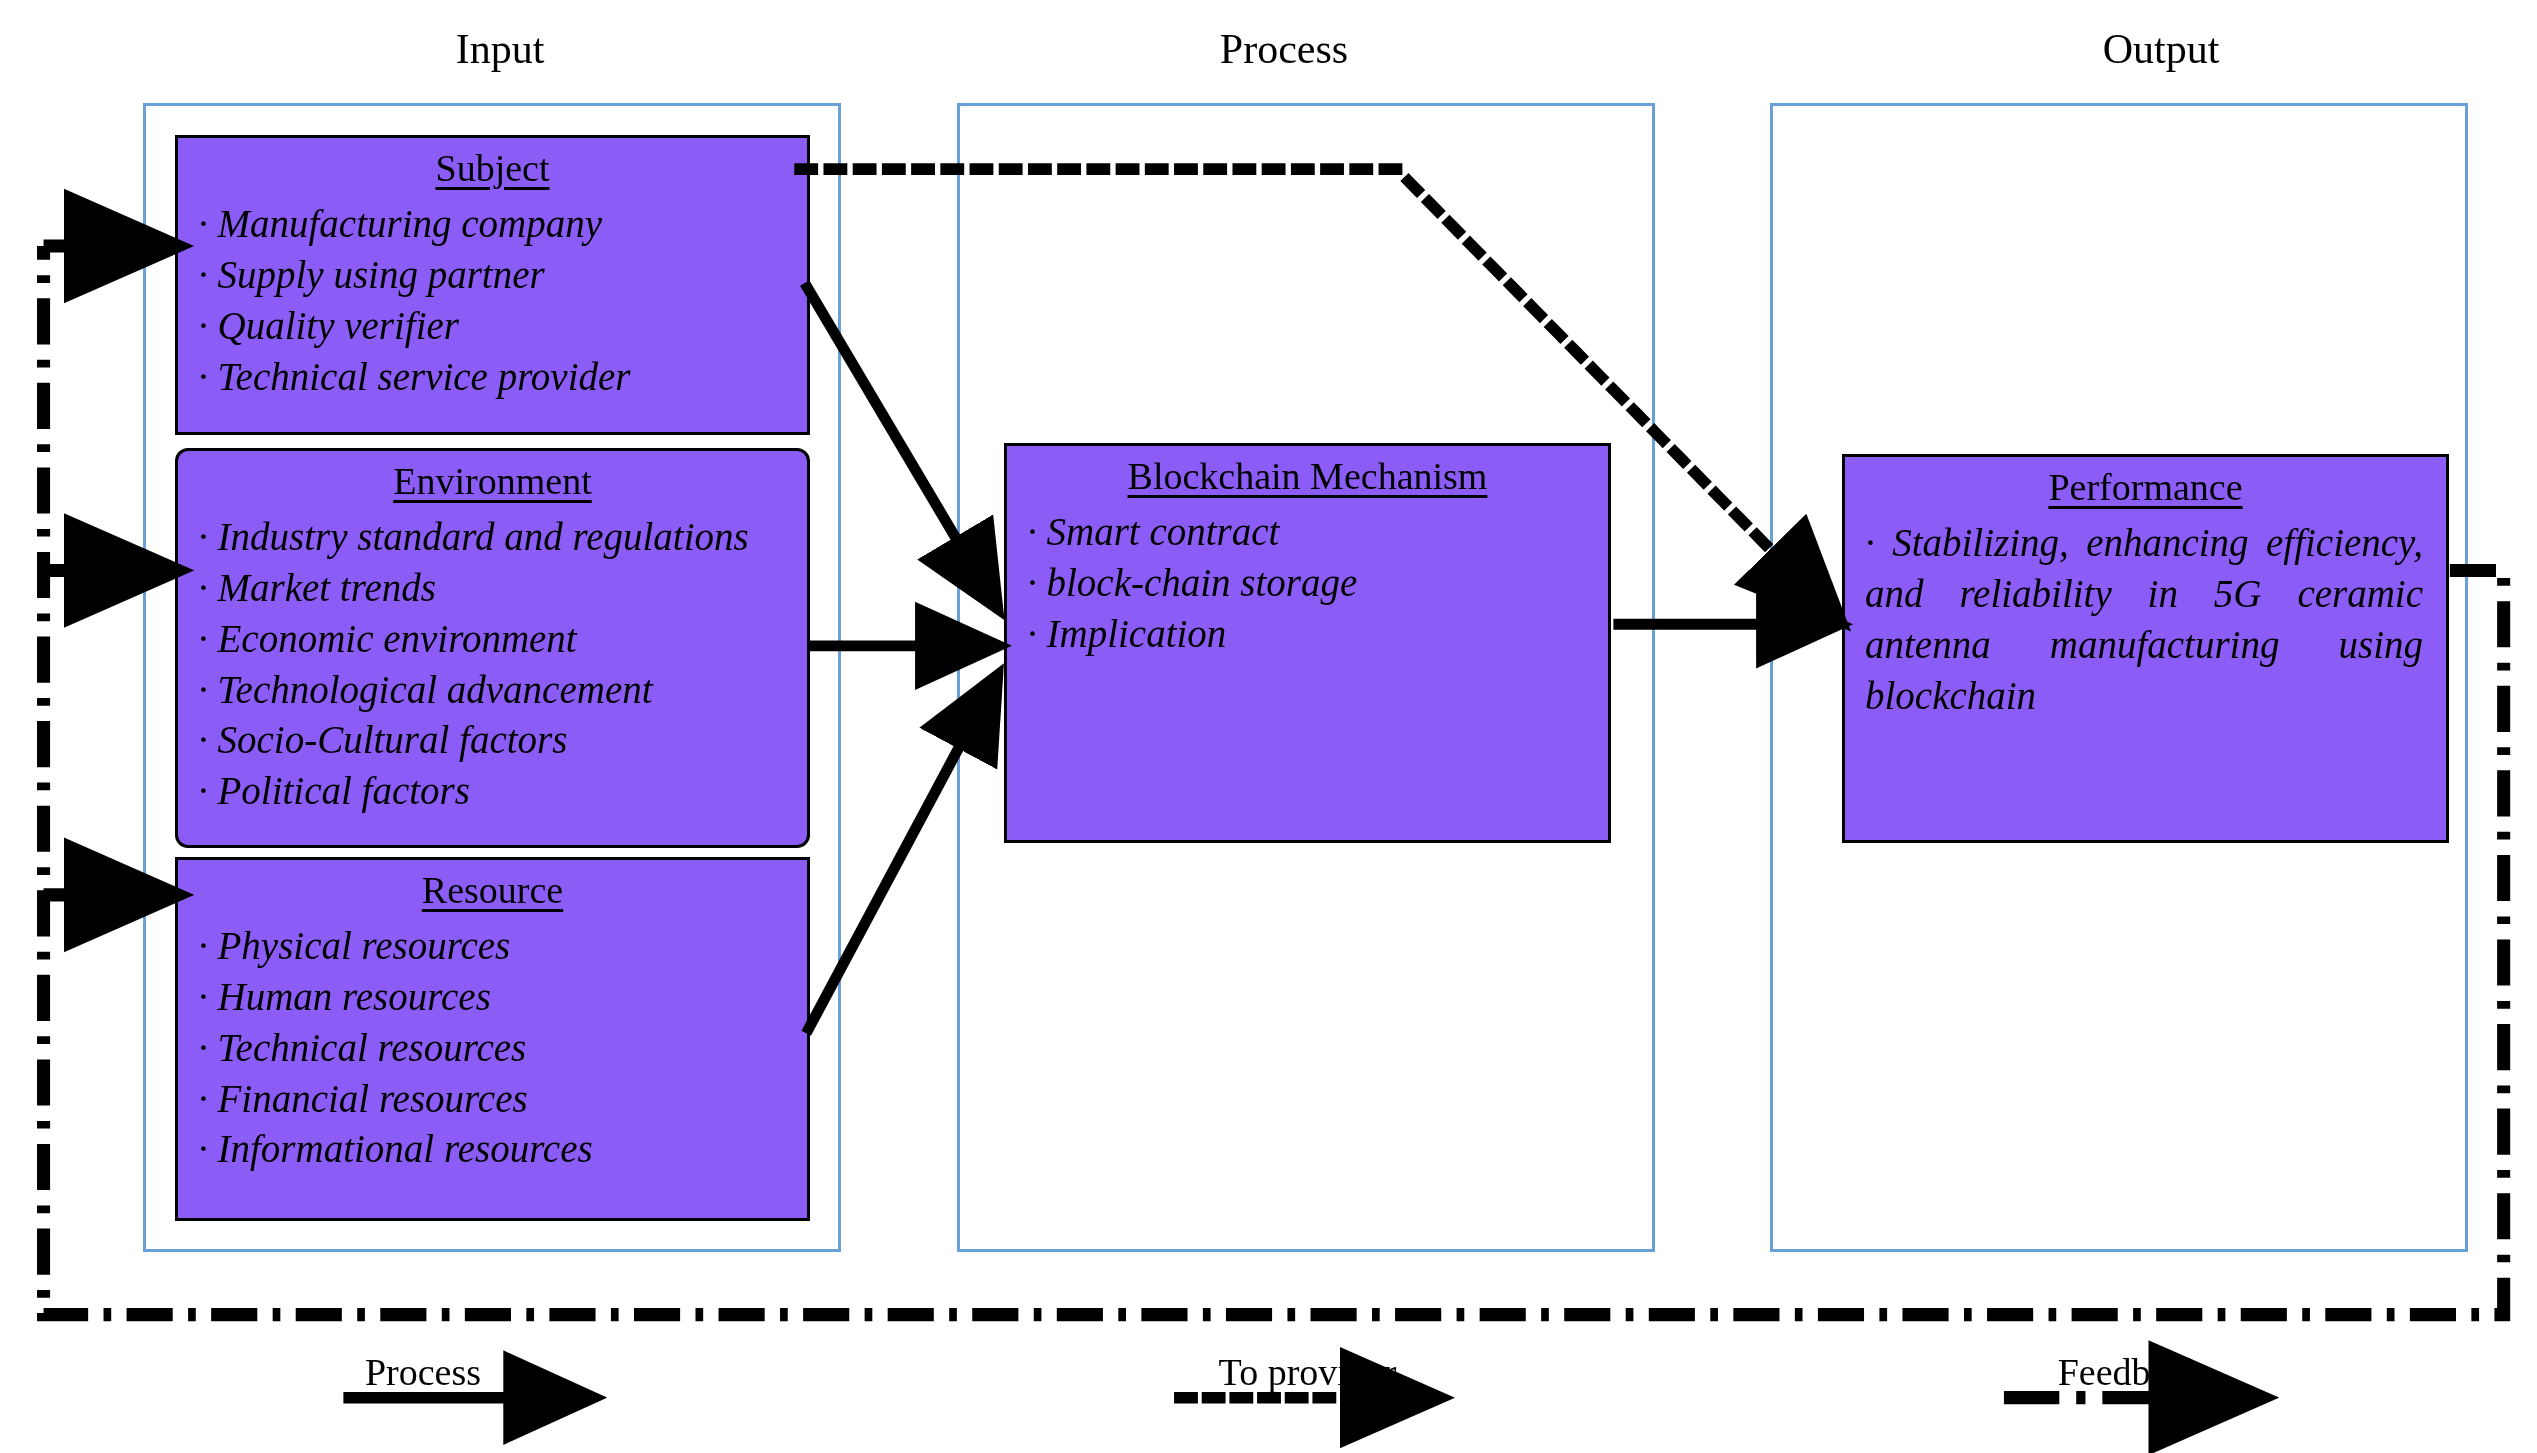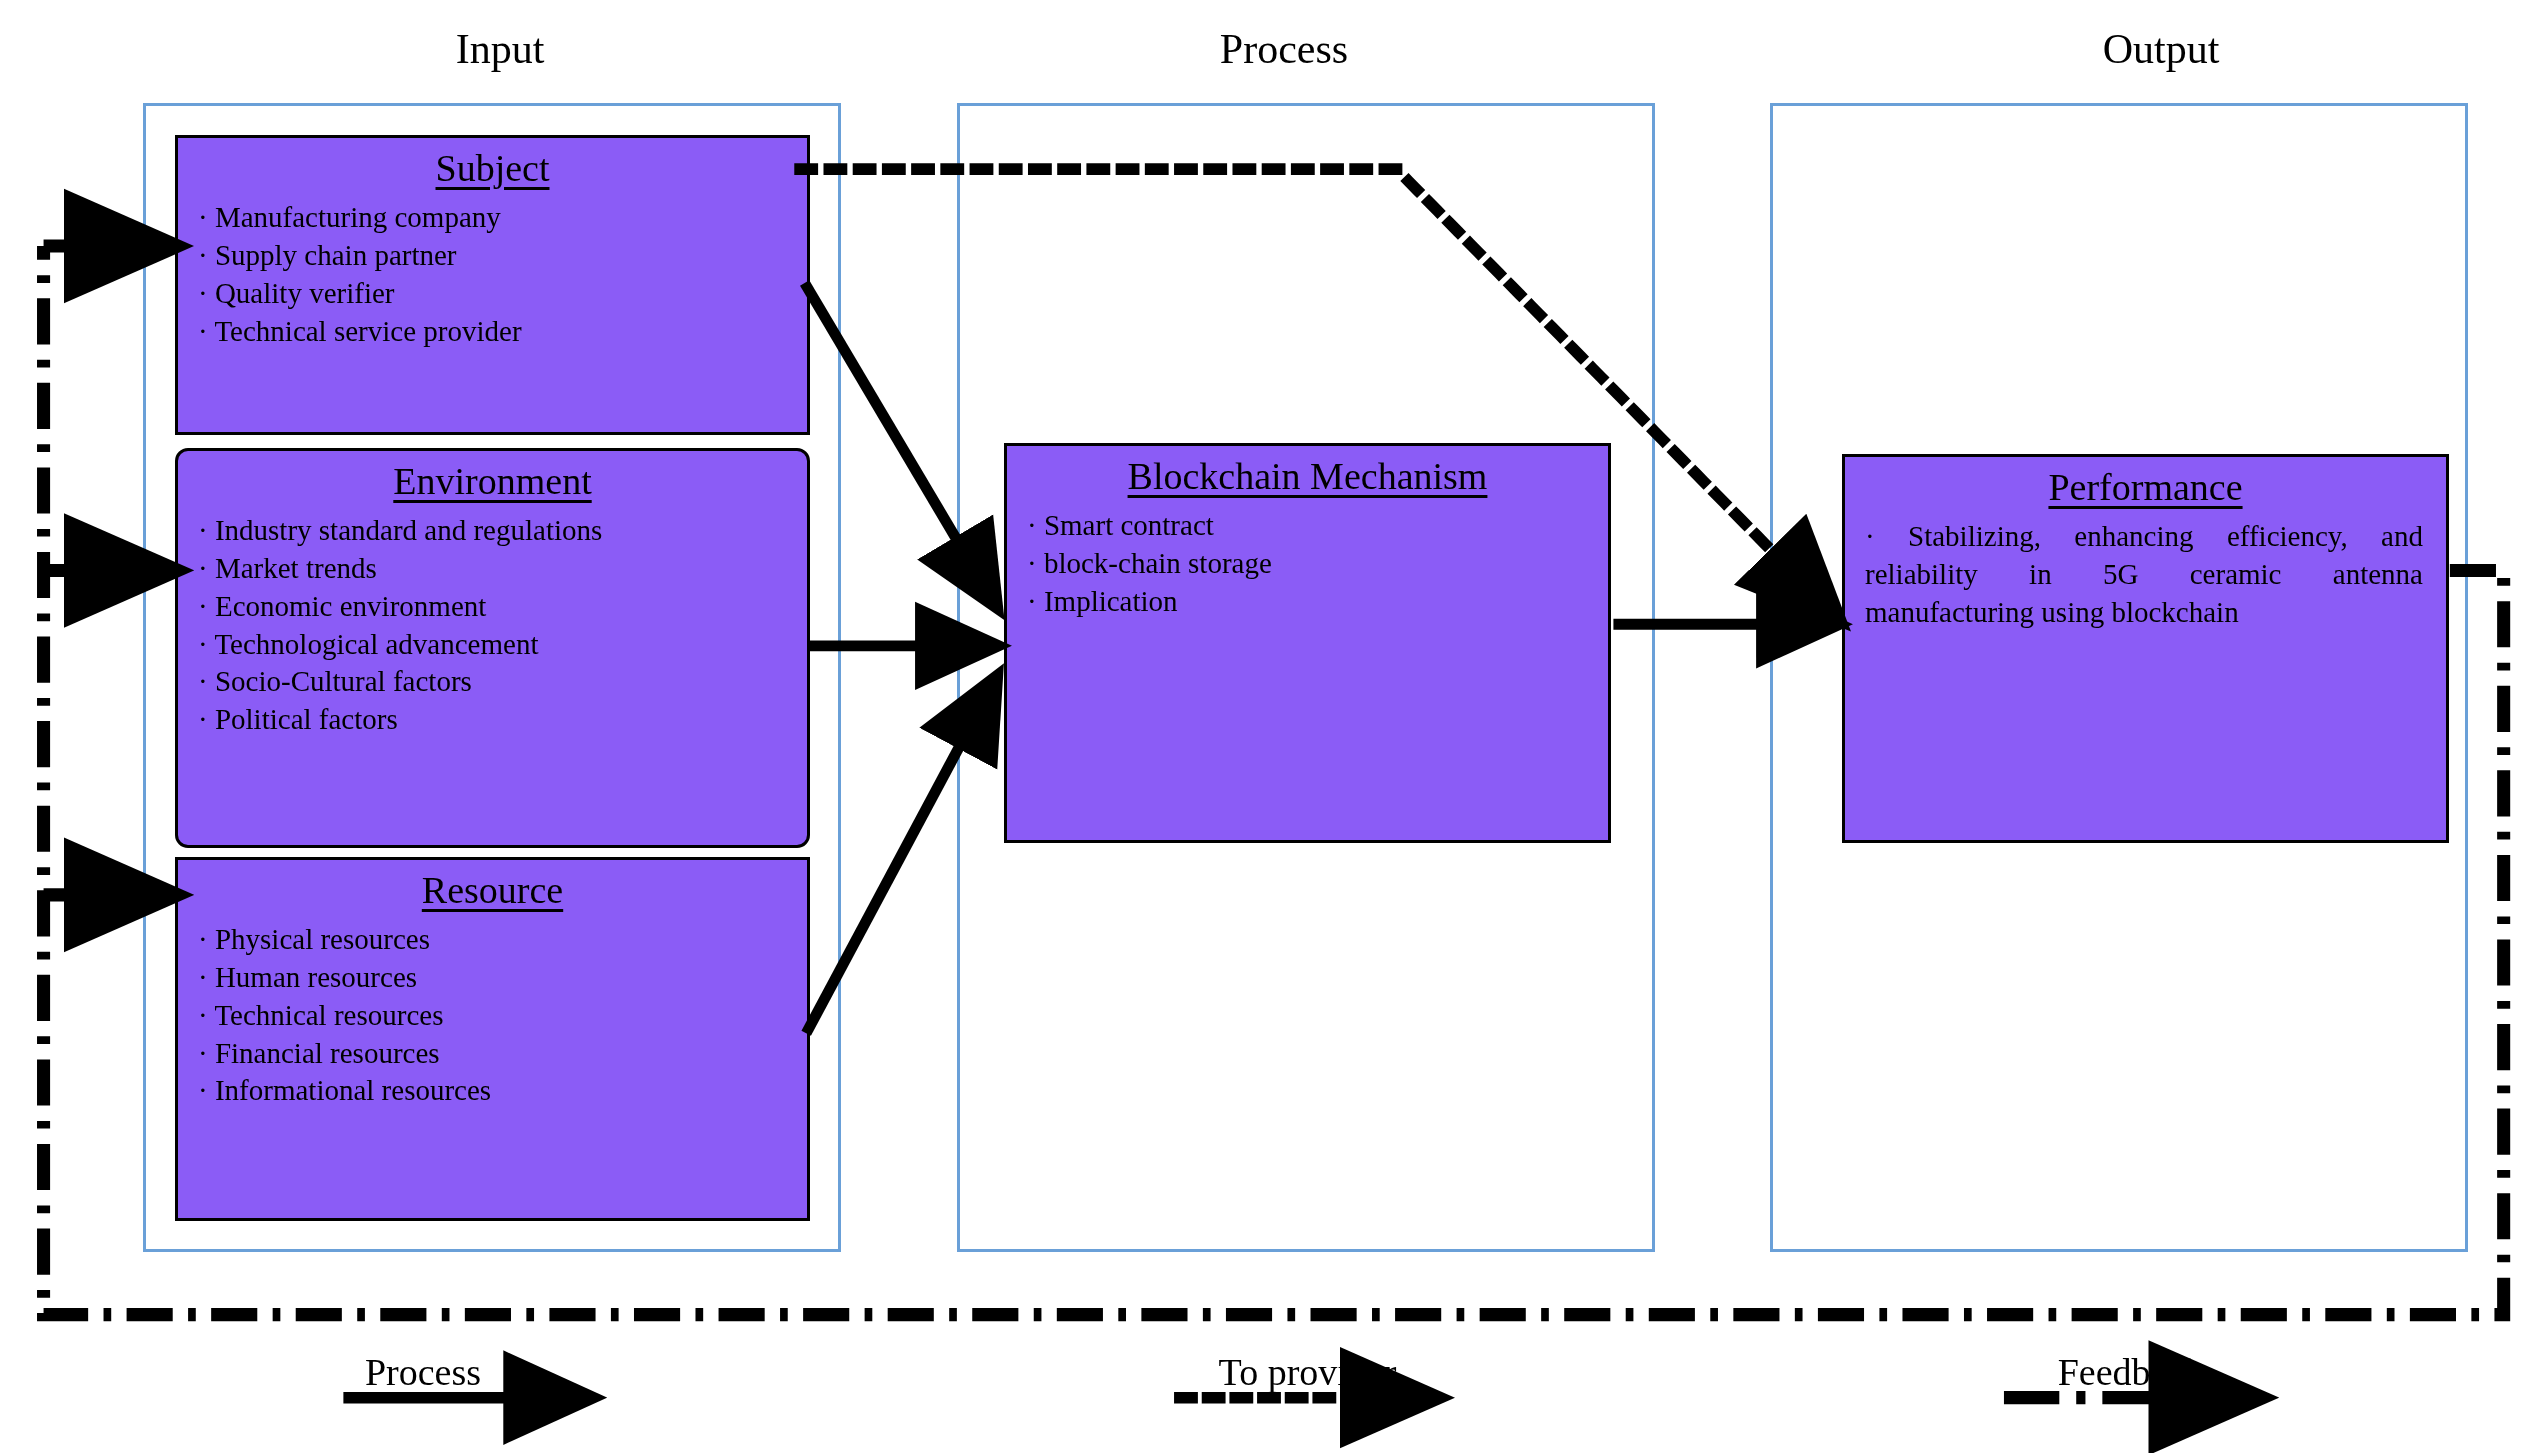--- a/index.html
+++ b/index.html
@@ -9,21 +9,21 @@
   svg.layer{position:absolute;left:0;top:0;width:2538px;height:1453px;pointer-events:none;}
 
   .col-header{position:absolute;font-size:42px;line-height:1;text-align:center;white-space:nowrap;}
 
   .zone{position:absolute;border:3.8px solid #6AA0D8;box-sizing:border-box;background:transparent;}
 
   .card{position:absolute;border:3.1px solid #000;box-sizing:border-box;background:#8b5cf6;}
   .card-title{text-align:center;font-size:38px;line-height:1.05;padding-top:10.8px;}
   .card-title u{text-decoration:underline;text-underline-offset:6.2px;}
   .card-list{margin:0;padding:10.8px 0 0 20px;list-style:none;}
-  .card-list li{font-size:29px;line-height:1.30;white-space:nowrap;}
+  .card-list li{font-size:39px;line-height:1.30;white-space:nowrap;font-style:italic;}
   .card-list li::before{content:"· ";}
   .card-list li.wrap{white-space:normal;text-align:justify;padding-right:23px;}
   .legend-label{position:absolute;font-size:38px;line-height:1;white-space:nowrap;text-align:center;}
 </style>
 </head>
 <body>
 
 <div id="stage">
 
   <div class="col-header" style="left:308px;top:28px;width:384px;">Input</div>
@@ -33,21 +33,21 @@
   <div class="zone" style="left:143px;top:103px;width:698px;height:1149px;"></div>
   <div class="zone" style="left:957px;top:103px;width:698px;height:1149px;"></div>
   <div class="zone" style="left:1770px;top:103px;width:698px;height:1149px;"></div>
 
   <div class="card" style="left:175px;top:135px;width:635px;height:300px;">
     <div class="card-title">
       <u>Subject</u>
     </div>
     <ul class="card-list">
       <li>Manufacturing company</li>
-      <li>Supply chain partner</li>
+      <li>Supply using partner</li>
       <li>Quality verifier</li>
       <li>Technical service provider</li>
     </ul>
   </div>
 
   <div class="card" style="left:175px;top:448px;width:635px;height:400px;border-radius:13px;">
     <div class="card-title">
       <u>Environment</u>
     </div>
     <ul class="card-list">

